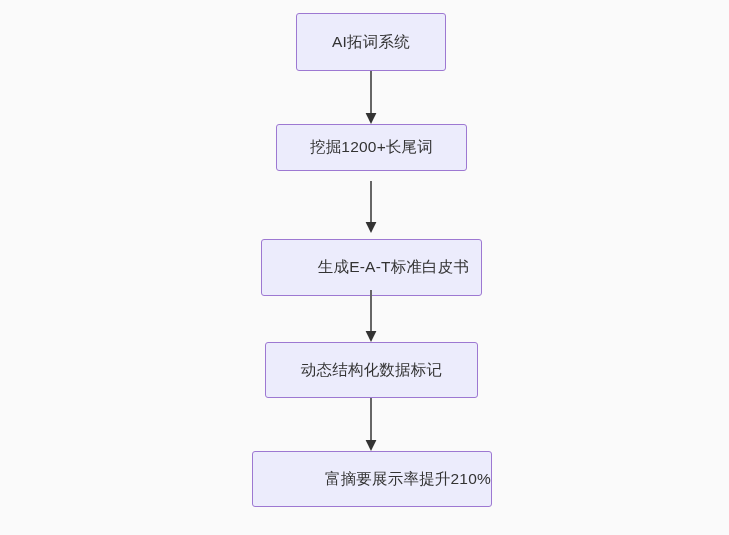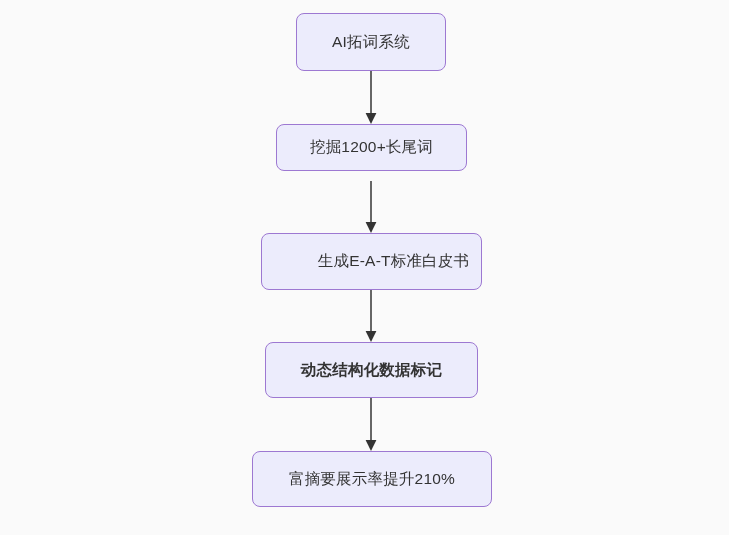--- a/index.html
+++ b/index.html
@@ -19,21 +19,21 @@
     height: 535px;
   }
   .node {
     position: absolute;
     box-sizing: border-box;
     display: flex;
     align-items: center;
     justify-content: center;
     background: #ececfc;
     border: 1.4px solid #9d78d2;
-    border-radius: 8px;
+    border-radius: 3px;
     color: #333333;
     font-size: 15.5px;
     line-height: 1.2;
     letter-spacing: 0.2px;
     white-space: nowrap;
     user-select: none;
   }
   .node-label {
     display: block;
   }
@@ -66,39 +66,39 @@
     <span class="node-label">挖掘1200+长尾词</span>
   </div>
 
   <div class="connector" style="left:361px; top:181px; height:52px;">
     <svg width="20" height="52" viewBox="0 0 20 52" xmlns="http://www.w3.org/2000/svg">
       <line x1="10" y1="0" x2="10" y2="44" stroke="#666666" stroke-width="2"></line>
       <polygon points="10,52 4.6,41 15.4,41" fill="#333333"></polygon>
     </svg>
   </div>
 
-  <div class="node" style="left:261px; top:233px; width:221px; height:57px;padding-left:44px;">
+  <div class="node" style="left:261px; top:239px; width:221px; height:57px;padding-left:44px;">
     <span class="node-label">生成E-A-T标准白皮书</span>
   </div>
 
   <div class="connector" style="left:361px; top:290px; height:52px;">
     <svg width="20" height="52" viewBox="0 0 20 52" xmlns="http://www.w3.org/2000/svg">
       <line x1="10" y1="0" x2="10" y2="44" stroke="#666666" stroke-width="2"></line>
       <polygon points="10,52 4.6,41 15.4,41" fill="#333333"></polygon>
     </svg>
   </div>
 
-  <div class="node" style="left:265px; top:342px; width:213px; height:56px;font-weight:bold;">
+  <div class="node" style="left:265px; top:342px; width:213px; height:56px;">
     <span class="node-label">动态结构化数据标记</span>
   </div>
 
   <div class="connector" style="left:361px; top:398px; height:53px;">
     <svg width="20" height="53" viewBox="0 0 20 53" xmlns="http://www.w3.org/2000/svg">
       <line x1="10" y1="0" x2="10" y2="45" stroke="#666666" stroke-width="2"></line>
       <polygon points="10,53 4.6,42 15.4,42" fill="#333333"></polygon>
     </svg>
   </div>
 
-  <div class="node" style="left:252px; top:451px; width:240px; height:56px;">
+  <div class="node" style="left:252px; top:451px; width:240px; height:56px;justify-content:flex-end;">
     <span class="node-label">富摘要展示率提升210%</span>
   </div>
 
 </div>
 
 </body></html>

